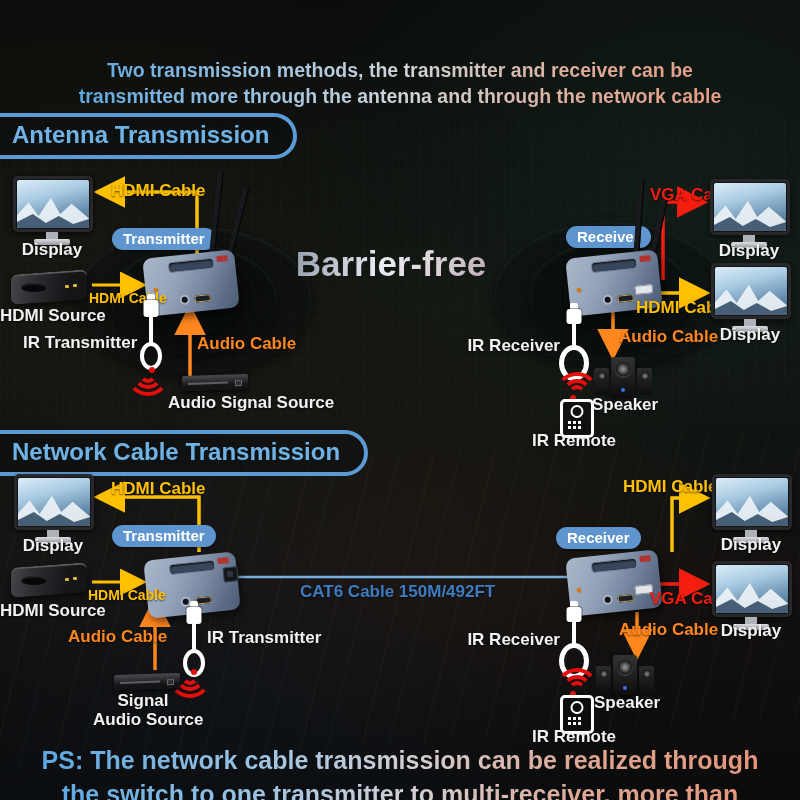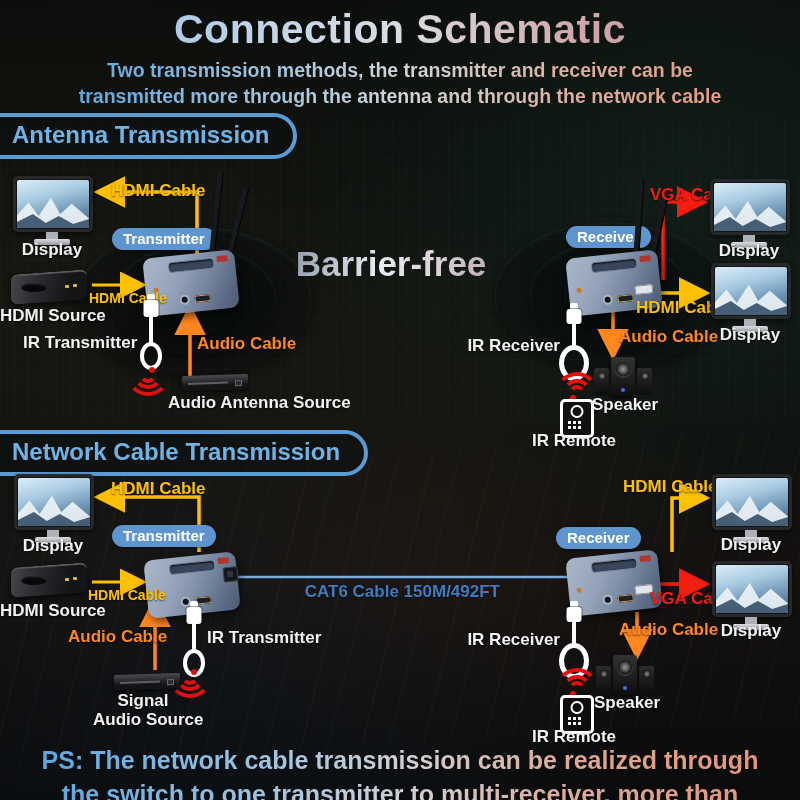--- a/index.html
+++ b/index.html
@@ -145,21 +145,20 @@
   .speakers .sat i{position:absolute;left:3.5px;top:4px;width:8px;height:8px;border-radius:50%;background:radial-gradient(circle,#777 15%,#111 70%);}
   .speakers .sl{left:0;} .speakers .sr{right:0;}
 </style>
 </head>
 <body>
 
 <div id="canvas">
   <div class="citydots"></div>
   <div class="streaks"></div>
 
-  <div class="gtitle">Connection Schematic</div>
   <div class="gsub">Two transmission methods, the transmitter and receiver can be transmitted more through the antenna and through the network cable</div>
 
   <div class="sect" style="top:113px">Antenna Transmission</div>
   <div class="sect" style="top:430px">Network Cable Transmission</div>
 
   <div class="radio" style="left:76px;top:226px;width:236px;height:148px">
       <i class="r1"></i>
       <i class="r2"></i>
       <i class="r3"></i>
     </div>
@@ -244,21 +243,21 @@
       <i class="w2"></i>
       <i class="w1"></i>
       <b></b>
     </div>
 
   <div class="cable c-audio" style="left:197px;top:334px">Audio Cable</div>
   <div class="player" style="left:182px;top:375px">
       <i></i>
       <b></b>
     </div>
-  <div class="dlabel" style="left:168px;top:393px;width:146px">Audio Antenna Source</div>
+  <div class="dlabel" style="left:168px;top:393px;width:146px">Audio Signal Source</div>
 
   <div class="barrier">
     <div>Barrier-free</div>
   </div>
 
   <div class="pill" style="left:566px;top:226px">Receiver</div>
   <div class="extender" style="left:568px;top:250px">
     <i class="ant" style="left:64px;height:96px;transform:rotate(4deg)"></i>
     <i class="ant" style="left:78px;height:88px;transform:rotate(12deg)"></i>
     <div class="ext-body">
@@ -386,21 +385,21 @@
 
   <div class="player" style="left:114px;top:674px">
       <i></i>
       <b></b>
     </div>
   <div class="dlabel" style="left:93px;top:692px;width:100px;line-height:1.1">
     <div>Signal</div>
     <div>Audio Source</div>
   </div>
 
-  <div class="cable c-cat6" style="left:300px;top:582px;width:200px;text-align:right">CAT6 Cable 150M/492FT</div>
+  <div class="cable c-cat6" style="left:300px;top:582px;width:200px;text-align:left">CAT6 Cable 150M/492FT</div>
 
   <div class="pill" style="left:556px;top:527px">Receiver</div>
   <div class="extender" style="left:568px;top:550px">
     <div class="ext-body">
         <div class="slot"></div>
         <div class="vents"></div>
         <div class="port-jack"></div>
         <div class="port-hdmi"></div>
         <div class="port-vga"></div>
         <div class="logo"></div>

